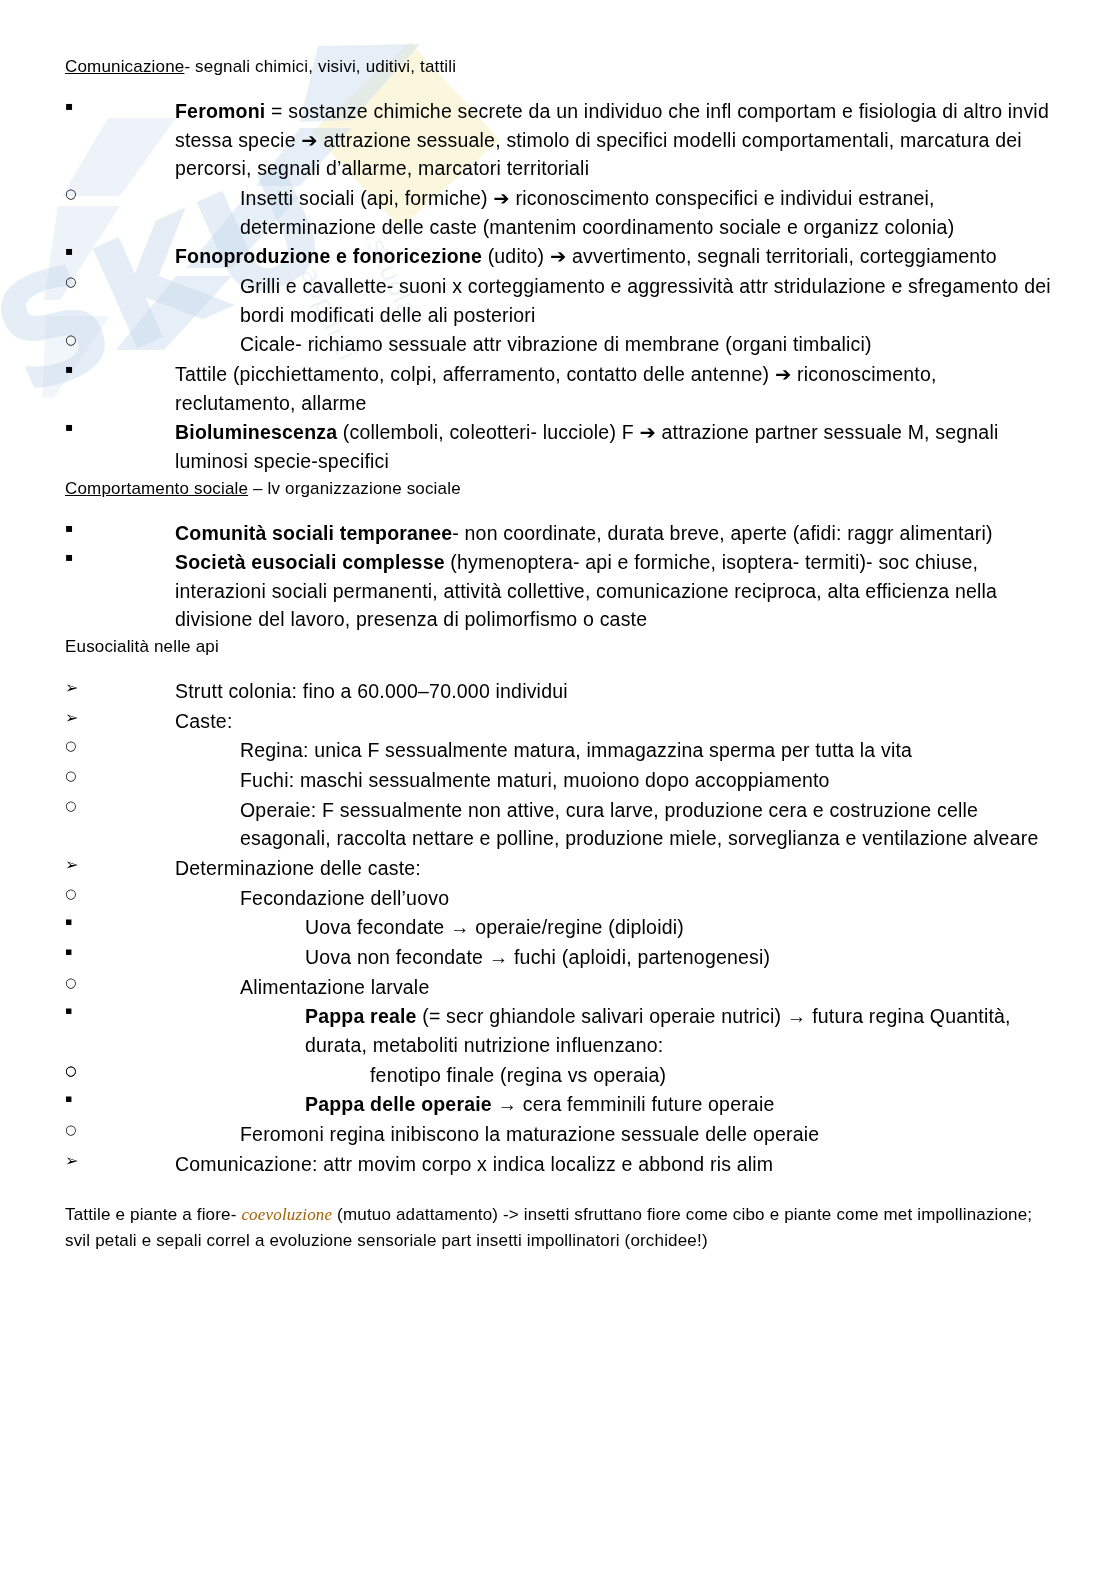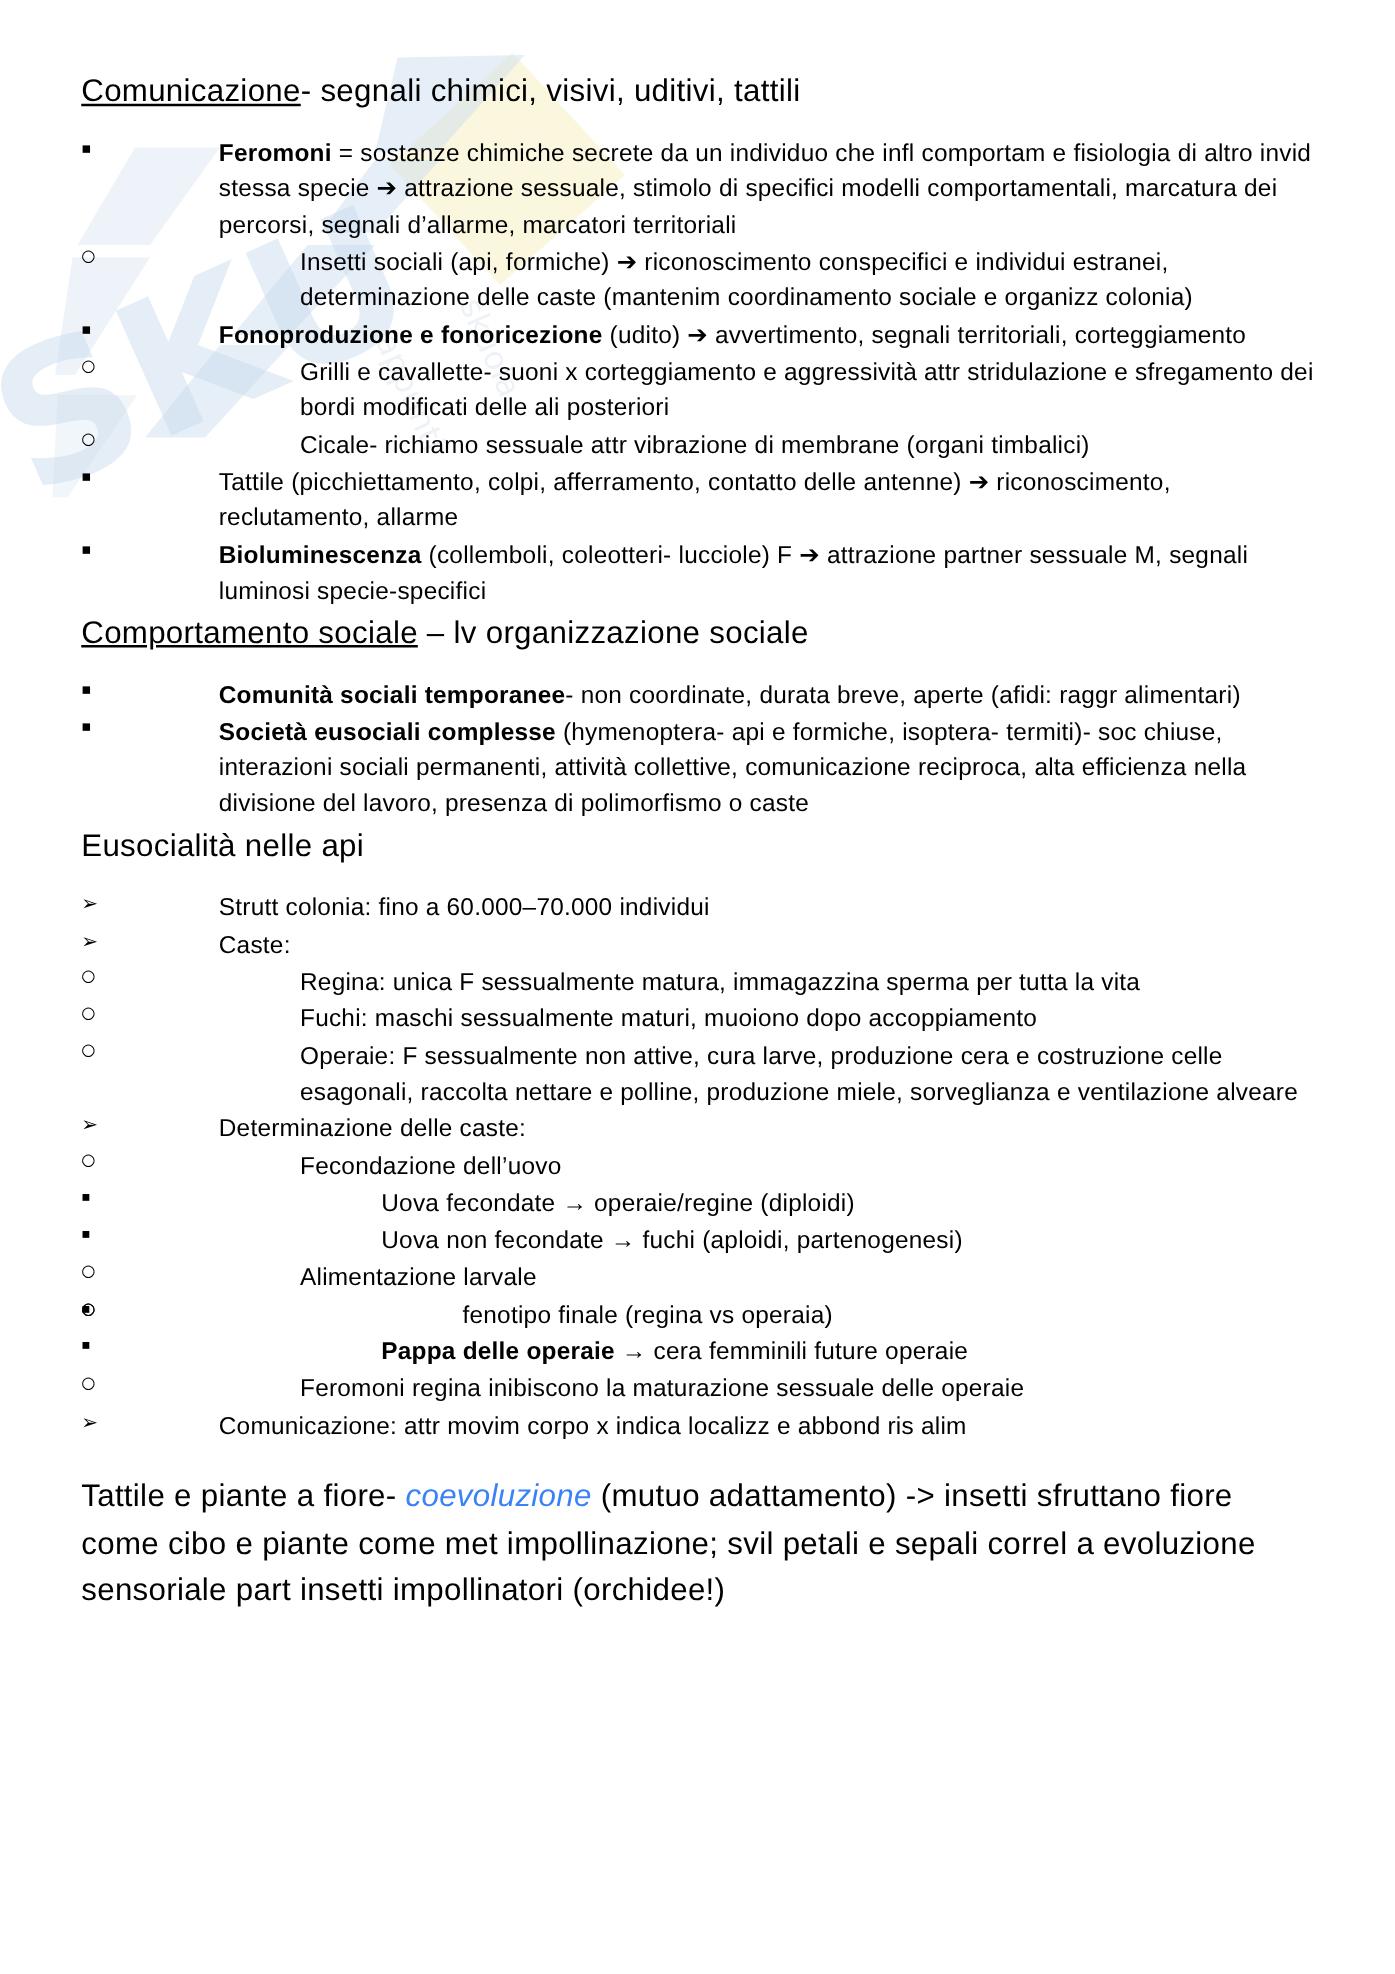--- a/index.html
+++ b/index.html
@@ -27,21 +27,21 @@
 
   
   #page {
     position: relative;
     z-index: 2;
     padding: 55px 62px 0 65px;
     box-sizing: border-box;
   }
 
   .para {
-    font-size: 25px;
+    font-size: 17px;
     line-height: 1.47;
     margin: 0 0 9px 0;
     letter-spacing: 0.01em;
   }
   .para.head {
     margin-bottom: 17px;
   }
   .para.tail {
     margin-top: 24px;
     line-height: 1.5;
@@ -89,21 +89,21 @@
 
   
   .l4 { padding-left: 305px; }
   .l4 > .bullet { left: 270px; font-size: 13px; line-height: 1.5; }
 
   
   .a1 { padding-left: 110px; }
   .a1 > .bullet { left: 72px; font-size: 16px; line-height: 1.35; }
 
   b, .bold { font-weight: bold; text-align: right; }
-  .red-it { color: #3b82f6; font-style: italic; }
+  .red-it { color: #a16207; font-style: italic; font-family: Liberation Serif, serif; }
 </style>
 </head>
 <body>
 
 <svg id="watermark" viewBox="0 0 1116 1579" xmlns="http://www.w3.org/2000/svg">
   <g opacity="0.55">
     <polygon points="410,42 500,140 400,228 312,132" fill="#f7f0c4"></polygon>
   </g>
   <g opacity="0.5">
     <polygon points="318,46 420,44 352,120 300,122" fill="#cfe0f0"></polygon>
@@ -209,20 +209,21 @@
     <li class="item l3">
         <span class="bullet">▪</span>
         <span class="txt"><b></b><span>Uova non fecondate → fuchi (aploidi, partenogenesi)</span></span>
       </li>
     <li class="item l2">
         <span class="bullet">○</span>
         <span class="txt"><b></b><span>Alimentazione larvale</span></span>
       </li>
     <li class="item l3">
         <span class="bullet">▪</span>
+        <span class="txt"><b>Pappa reale</b><span> (= secr ghiandole salivari operaie nutrici) → futura regina Quantità, durata, metaboliti nutrizione influenzano:</span></span>
       </li>
     <li class="item l4">
         <span class="bullet">○</span>
       </li>
     <li class="item l4">
         <span class="bullet">○</span>
         <span class="txt"><b></b><span>fenotipo finale (regina vs operaia)</span></span>
       </li>
     <li class="item l3">
         <span class="bullet">▪</span>

